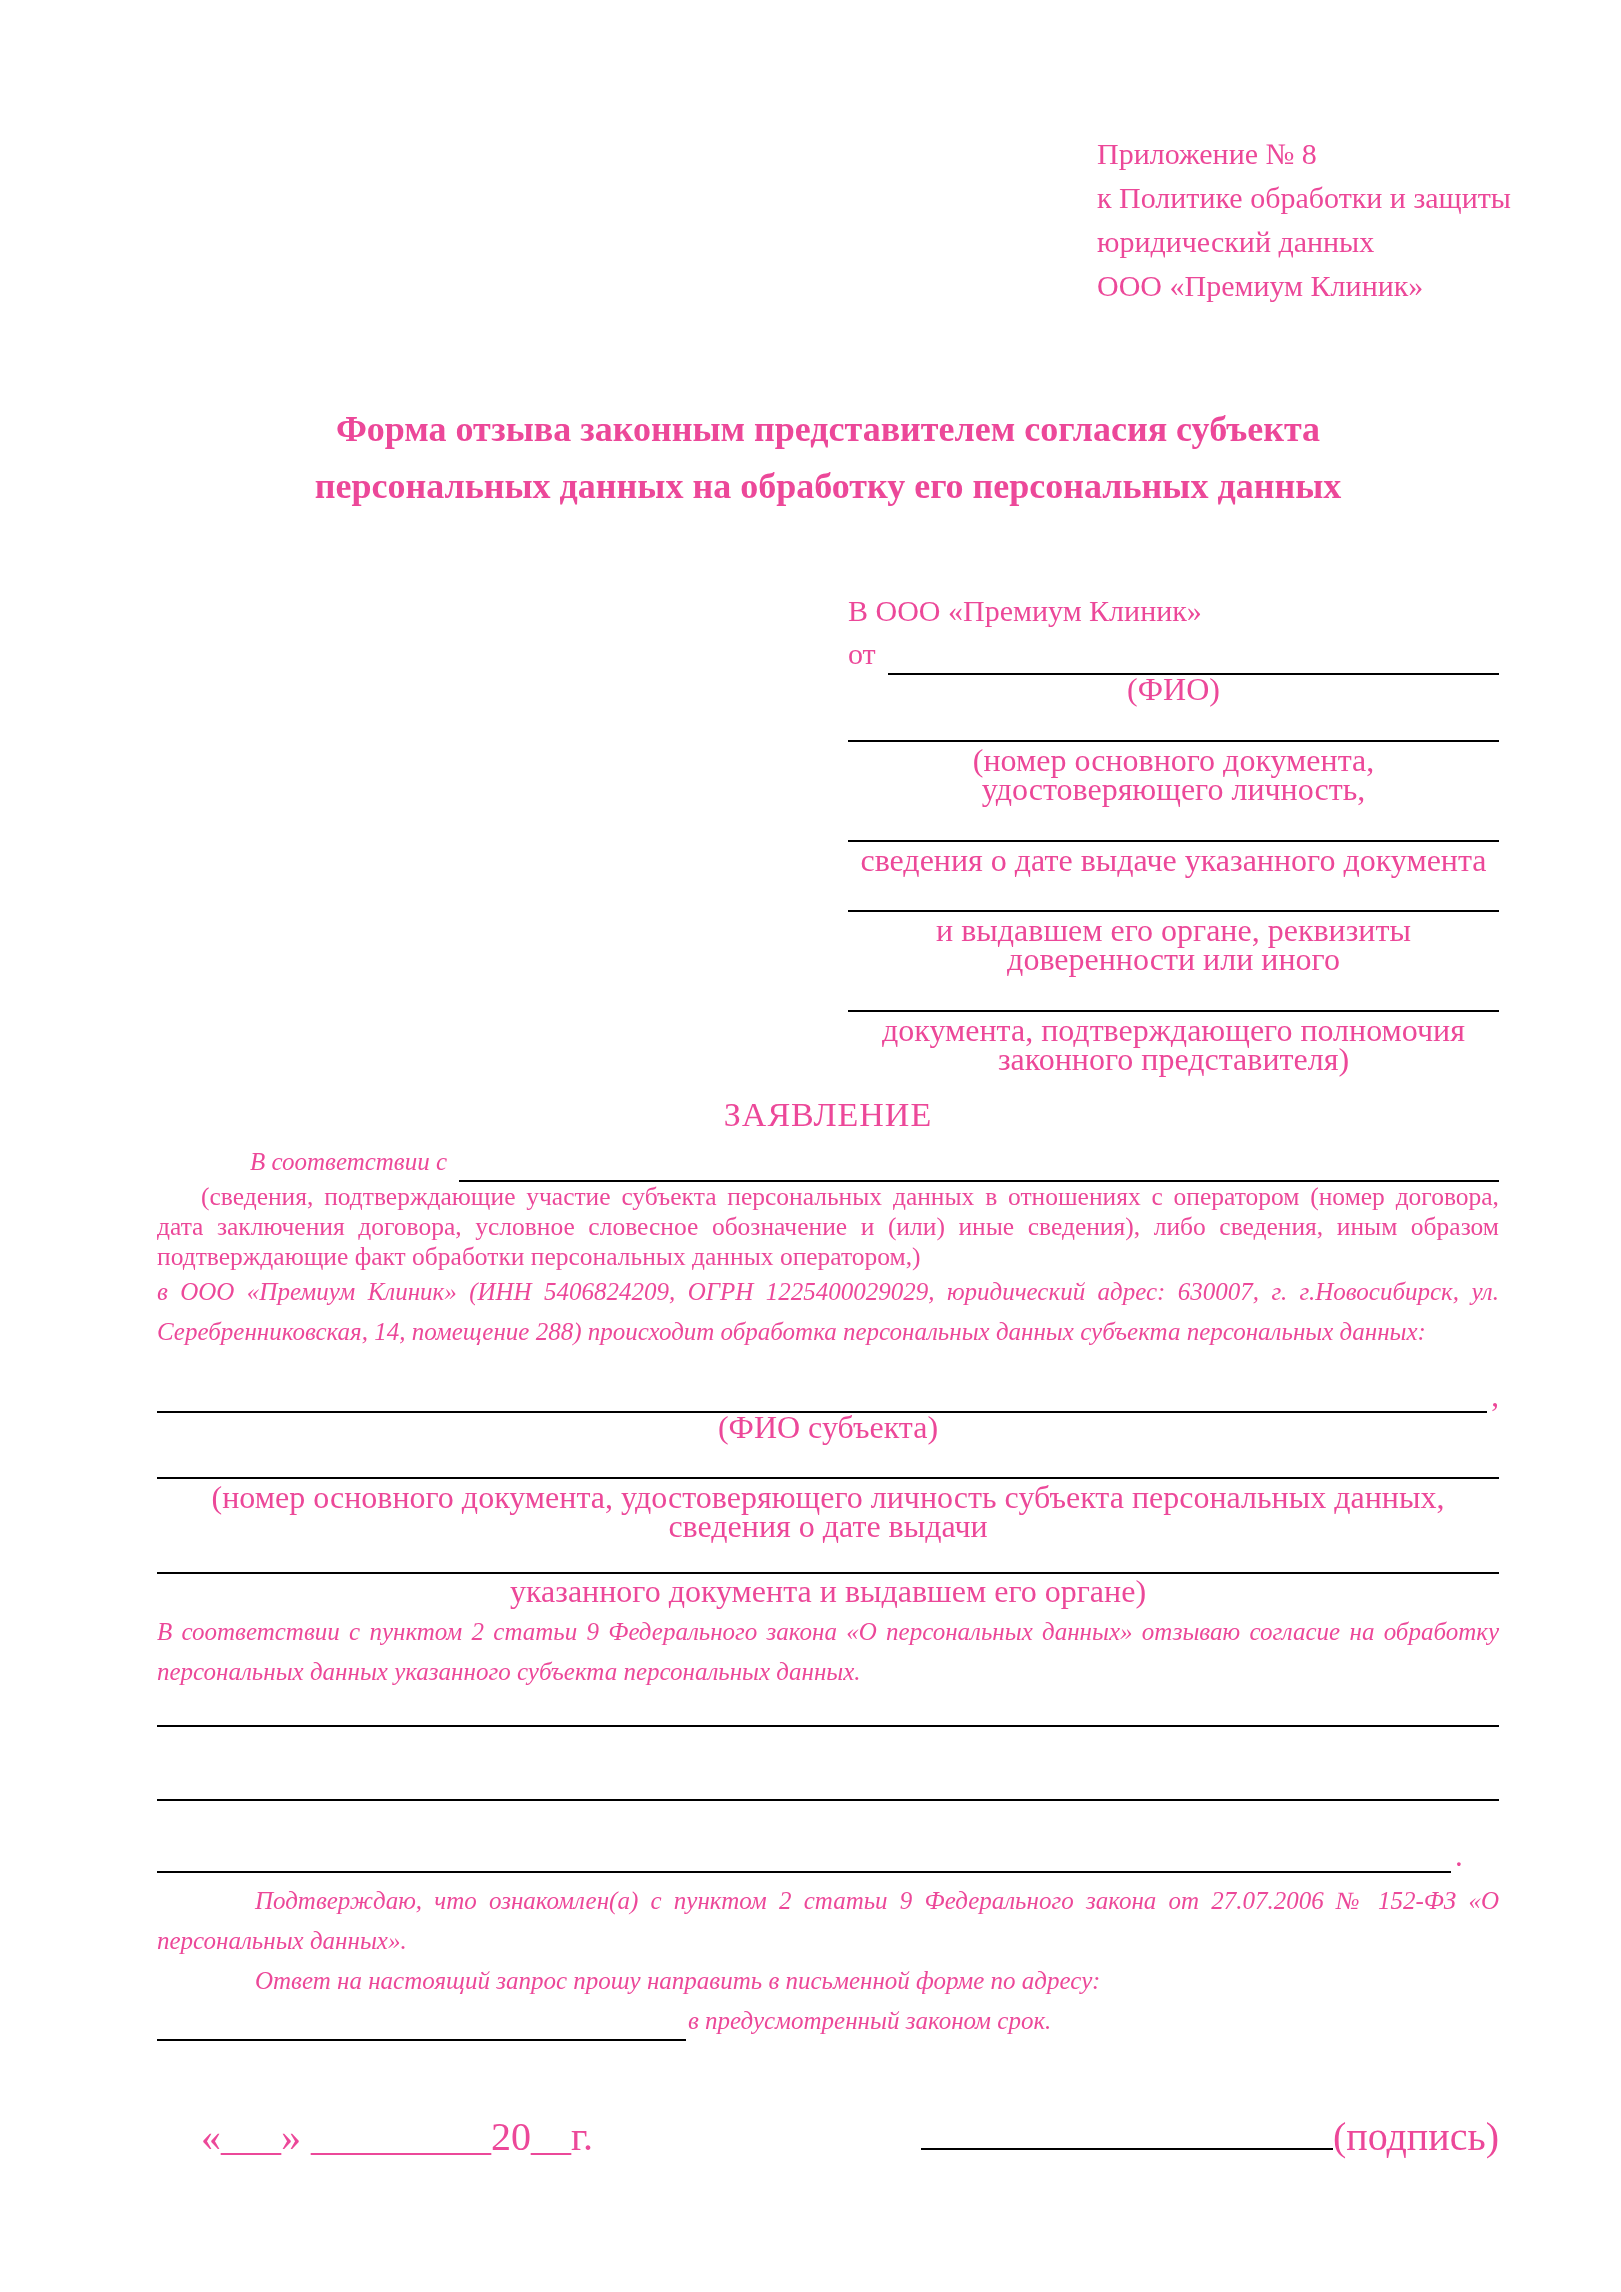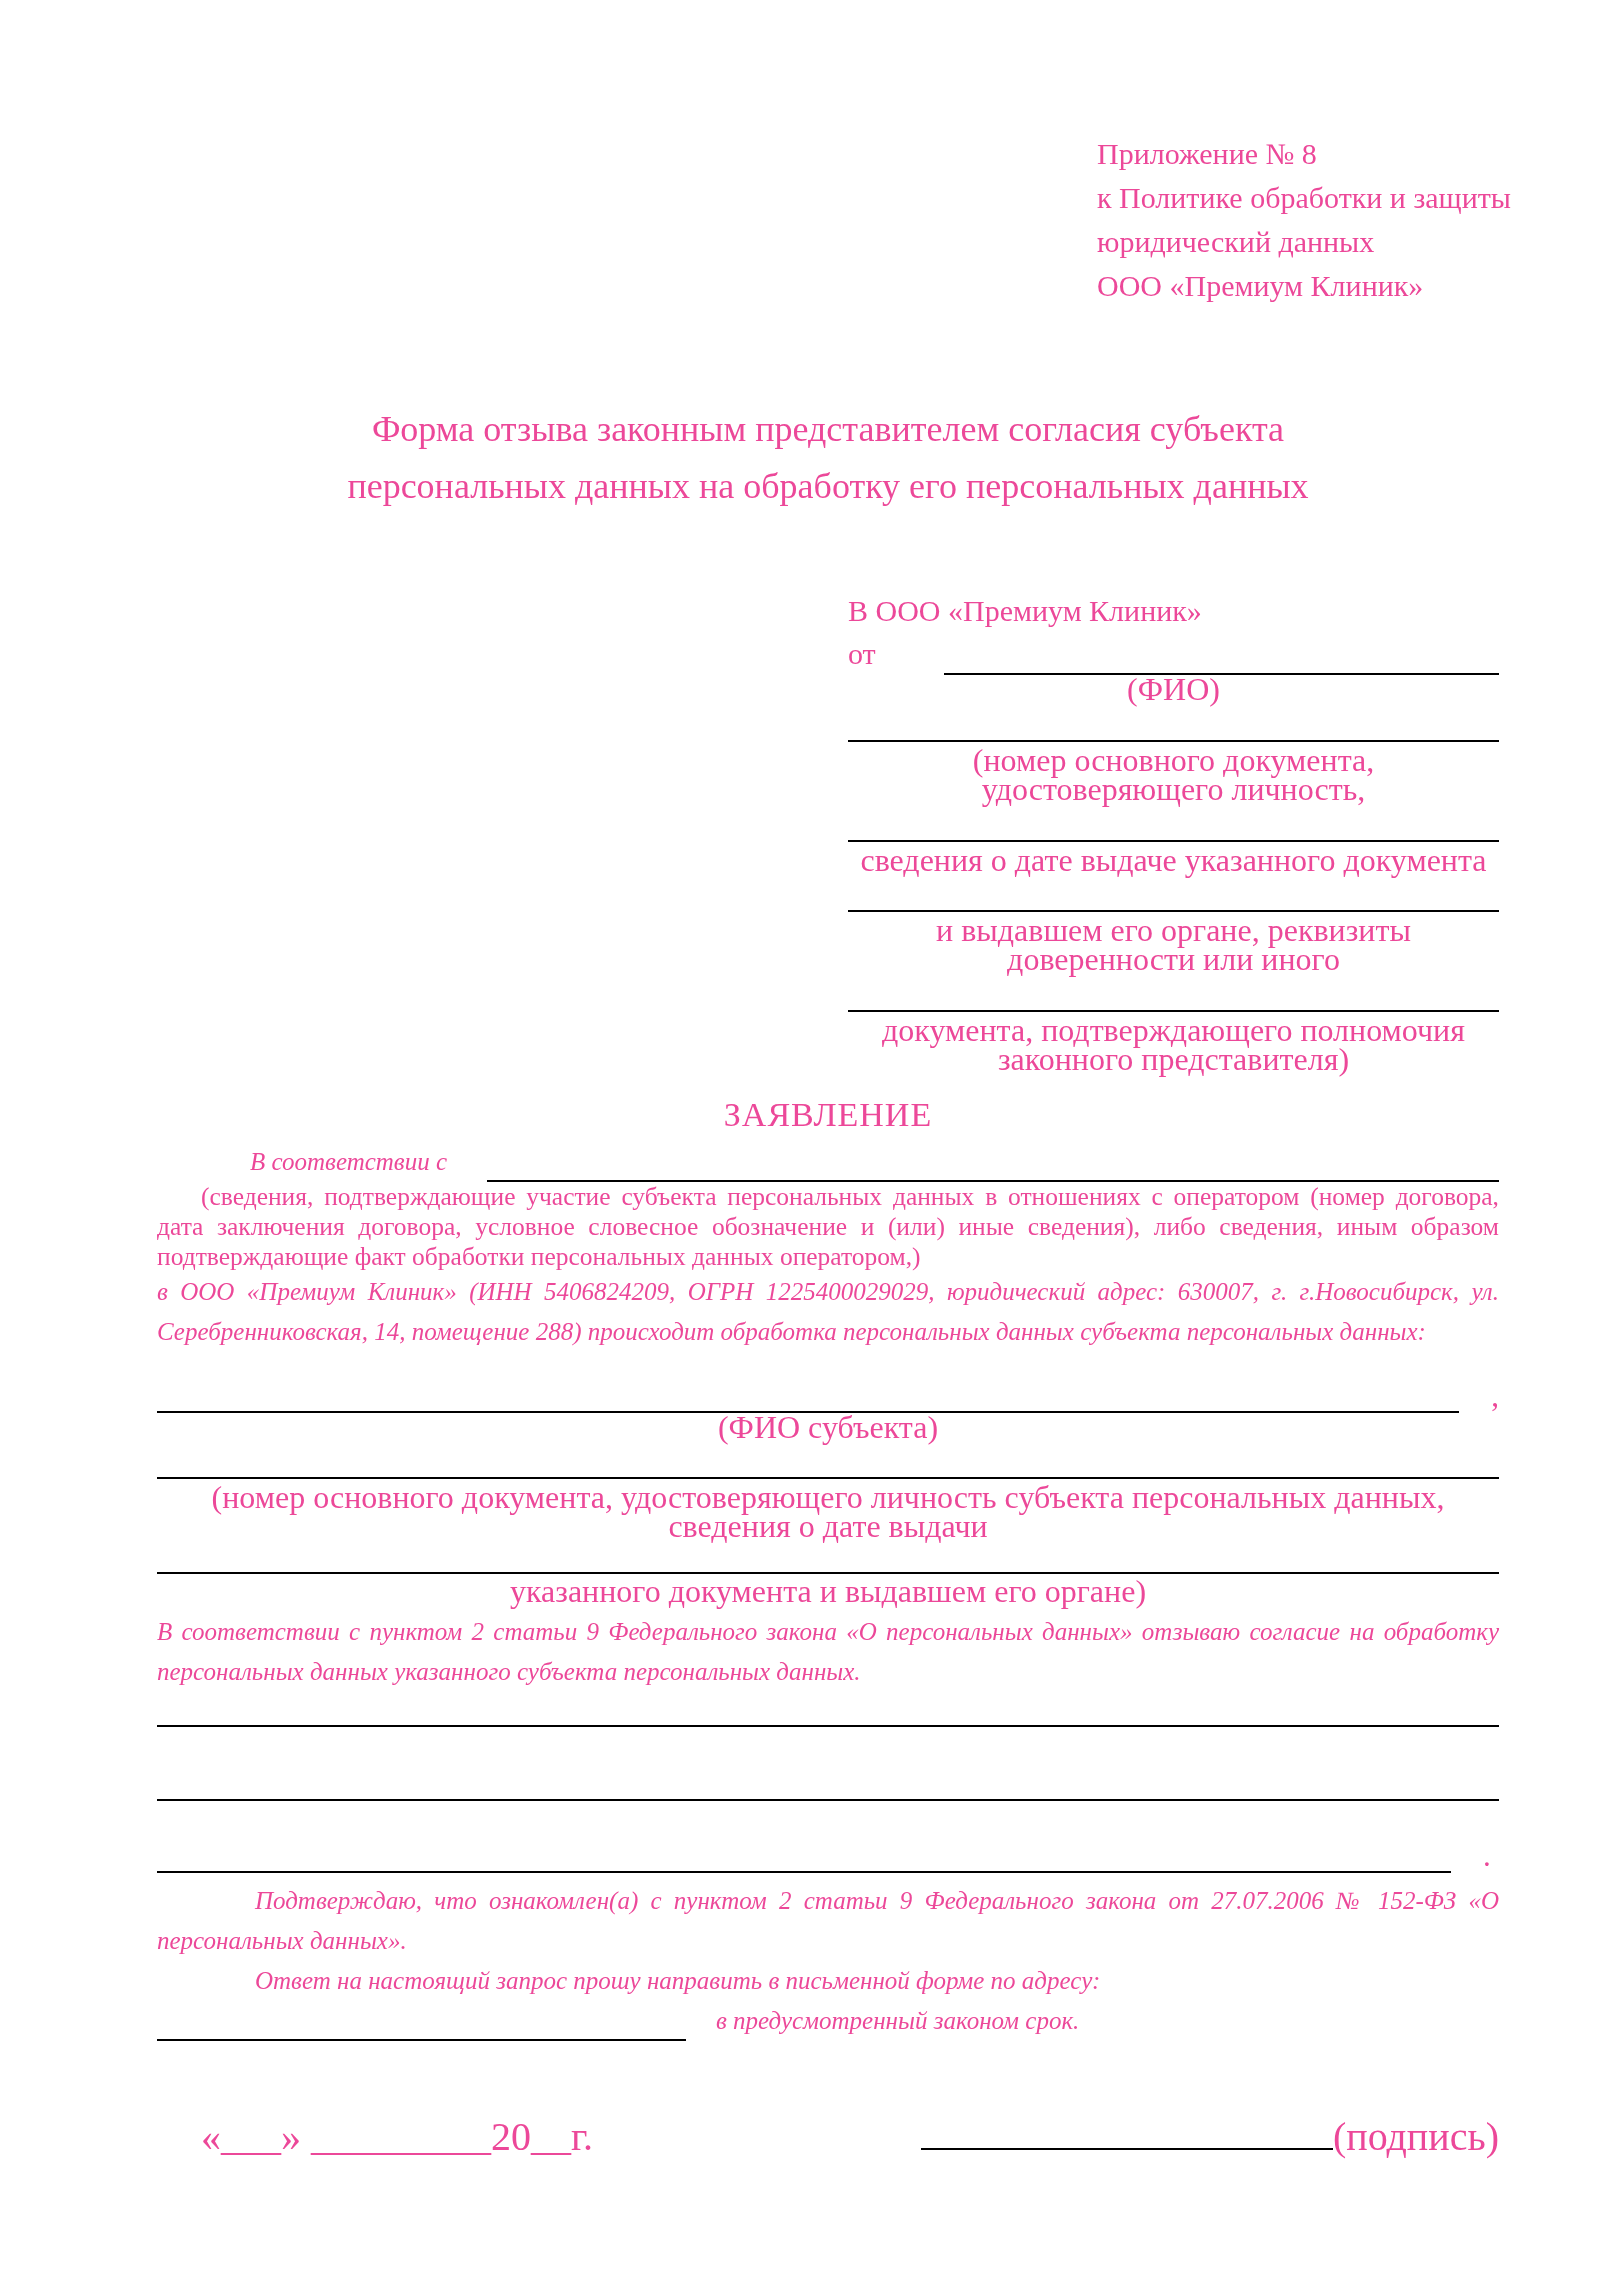--- a/index.html
+++ b/index.html
@@ -19,31 +19,31 @@
     margin-top: 132px;
     margin-left: 940px;
     font-size: 30px;
     line-height: 44px;
     white-space: nowrap;
   }
   .title {
     margin: 93px auto 0 auto;
     max-width: 1127px;
     text-align: center;
-    font-weight: normal;
+    font-weight: bold;
     font-size: 36px;
     line-height: 57px;
   }
   .addressee {
     margin-top: 74px;
     margin-left: 691px;
     font-size: 30px;
     line-height: 43px;
   }
-  .row { display: flex; align-items: flex-end; gap: 28px; }
+  .row { display: flex; align-items: flex-end; }
   .fill-line {
     flex: 1 1 auto;
     border-bottom: 2.9px solid #000;
     height: 33px;
   }
   .caption {
     font-size: 32px;
     line-height: 29px;
     text-align: center;
   }

